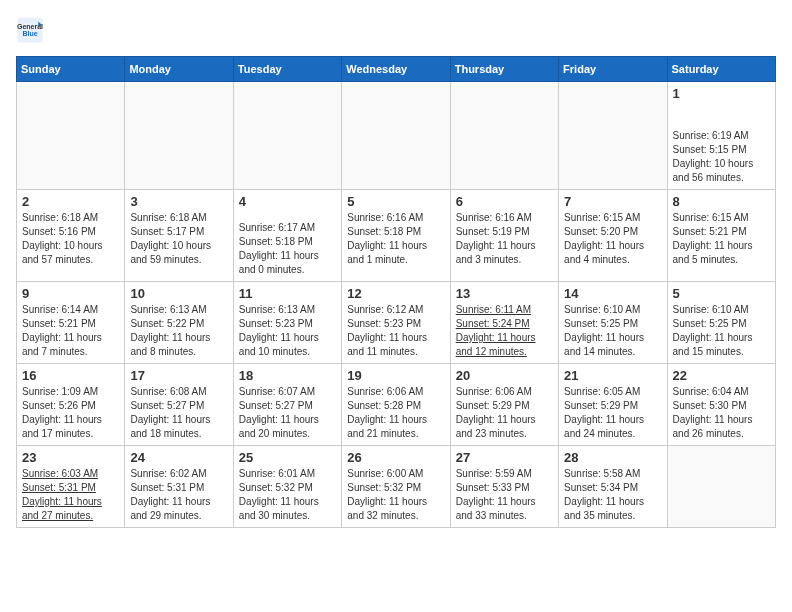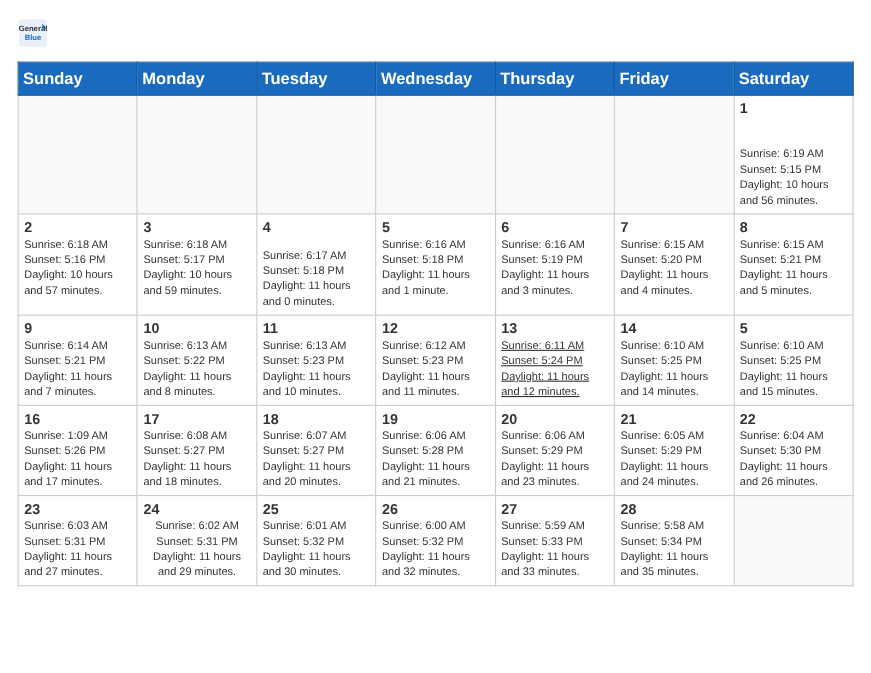--- a/index.html
+++ b/index.html
@@ -38,21 +38,21 @@
       color: #555;
     }
     .calendar {
       width: 100%;
       border-collapse: collapse;
       border: 1px solid #ccc;
     }
     .calendar th {
       background: #1a6abf;
       color: #fff;
-      font-size: 15px;
+      font-size: 11px;
       font-weight: bold;
       padding: 6px 4px;
       text-align: left;
       border: 1px solid #1558a0;
     }
     .calendar td {
       vertical-align: top;
       border: 1px solid #ccc;
       padding: 4px 5px;
       width: calc(100% / 7);
@@ -249,27 +249,27 @@
         <td>
           <span class="day-num">22</span>
           <div class="day-info" style="white-space: pre-line;">Sunrise: 6:04 AM
 Sunset: 5:30 PM
 Daylight: 11 hours and 26 minutes.</div>
         </td>
       </tr>
       <tr>
         <td>
           <span class="day-num">23</span>
-          <div class="day-info" style="white-space: pre-line;">Sunrise: 6:03 AM
+          <div class="day-info" style="white-space: pre-line; text-decoration: underline;">Sunrise: 6:03 AM
 Sunset: 5:31 PM
 Daylight: 11 hours and 27 minutes.</div>
         </td>
         <td>
           <span class="day-num">24</span>
-          <div class="day-info" style="white-space: pre-line; text-align: center;">Sunrise: 6:02 AM
+          <div class="day-info" style="white-space: pre-line;">Sunrise: 6:02 AM
 Sunset: 5:31 PM
 Daylight: 11 hours and 29 minutes.</div>
         </td>
         <td>
           <span class="day-num">25</span>
           <div class="day-info" style="white-space: pre-line;">Sunrise: 6:01 AM
 Sunset: 5:32 PM
 Daylight: 11 hours and 30 minutes.</div>
         </td>
         <td>

